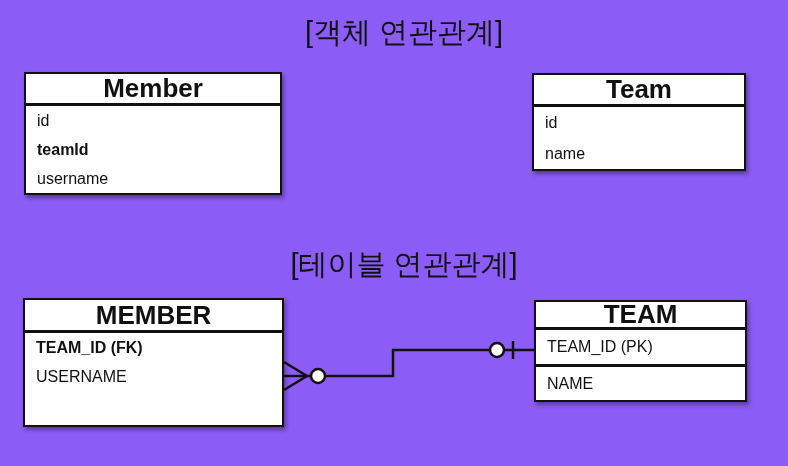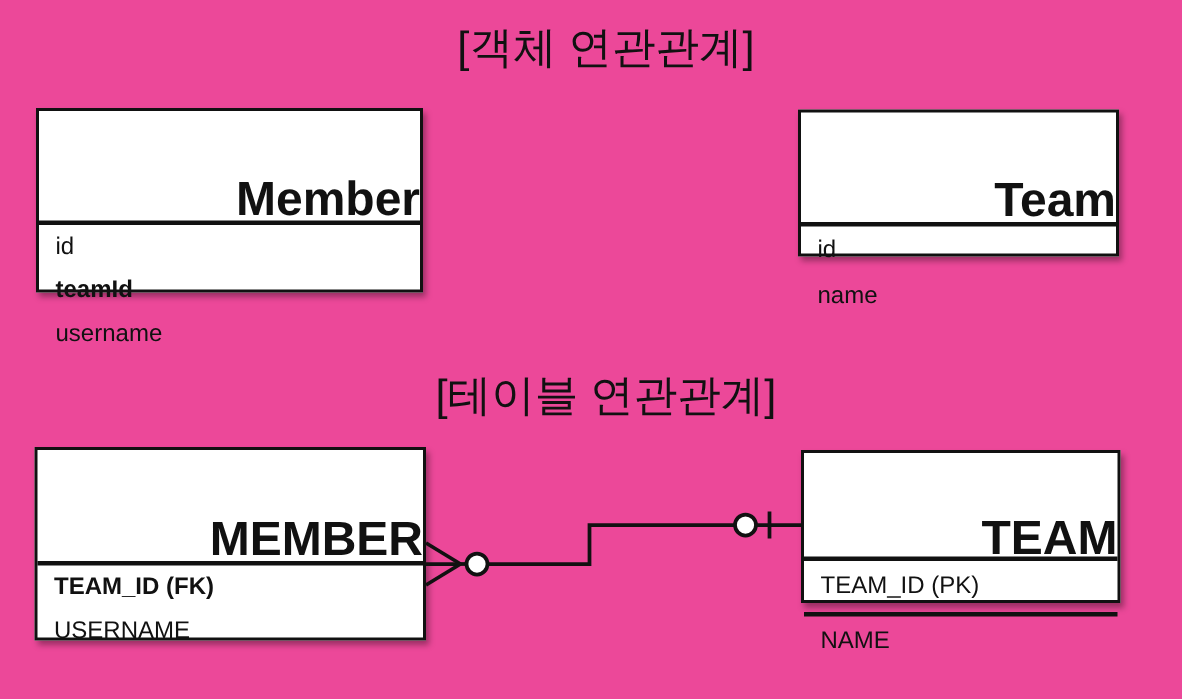--- a/index.html
+++ b/index.html
@@ -4,21 +4,21 @@
 <style>
   html, body { margin: 0; padding: 0; }
   body {
     font-family: "Liberation Sans", "DejaVu Sans", sans-serif;
     background: #ffffff;
   }
   .canvas {
     position: relative;
     width: 788px;
     height: 466px;
-    background: #ec4899;
+    background: #8b5cf6;
     overflow: hidden;
   }
   .diagram-title {
     position: absolute;
     left: 0;
     width: 100%;
     text-align: center;
     font-size: 29px;
     line-height: 36px;
     color: #111111;
@@ -30,27 +30,26 @@
 
   .entity {
     position: absolute;
     box-sizing: border-box;
     background: #ffffff;
     border: 2px solid #111111;
     box-shadow: 2px 3px 4px rgba(0,0,0,0.35);
     color: #111111;
   }
   .entity .hd {
-    text-align: right;
+    text-align: center;
     font-weight: bold;
-    font-size: 32px;
+    font-size: 26px;
     border-bottom: 3px solid #111111;
     white-space: nowrap;
     overflow: hidden;
-    margin-top: 44px;
   }
   .entity .row {
     padding-left: 11px;
     font-size: 16px;
     white-space: nowrap;
     overflow: hidden;
   }
   .entity .bold { font-weight: bold; }
   .compartment { border-bottom: 3px solid #111111; }
   .compartment:last-child { border-bottom: none; }

